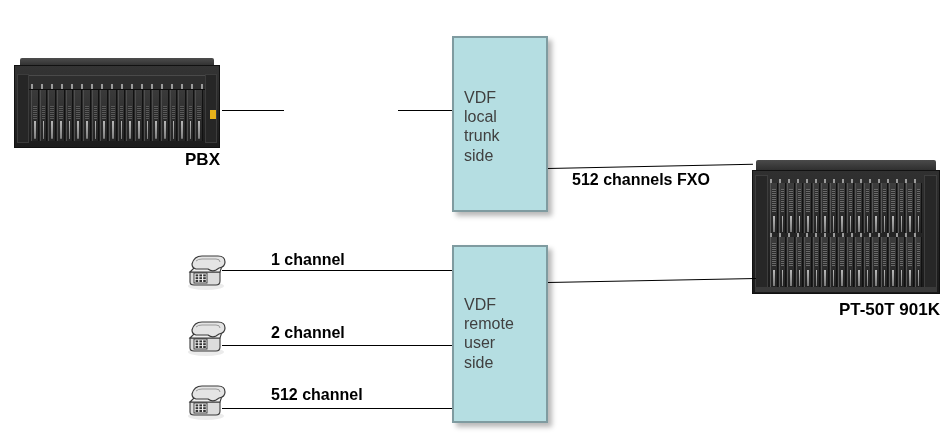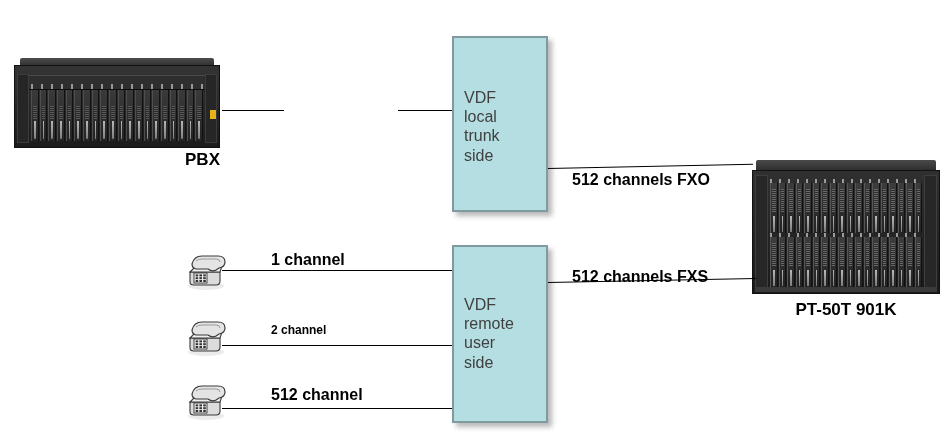--- a/index.html
+++ b/index.html
@@ -163,24 +163,23 @@
         <div class="card"></div>
           <div class="card"></div>
           <div class="card"></div>
         <div class="card"></div>
           <div class="card"></div>
           <div class="card"></div>
       </div>
       <div class="base"></div>
     </div>
   </div>
-  <div class="lbl" style="left:752px;top:300px;width:188px;text-align:center;font-size:17px;">PT-50T 901K</div>
+  <div class="lbl" style="left:752px;top:300px;width:188px;text-align:right;font-size:17px;">PT-50T 901K</div>
 
   <div class="line" style="left:548px;top:282px;width:208px;transform:rotate(-1.1deg);"></div>
-  <div class="lbl" style="left:572px;top:268px;font-size:16px;">512 channels FXS</div>
 
   <div class="vdf" style="left:452px;top:245px;width:96px;height:178px;">
     <div class="vdf-text" style="left:10px;top:48px;">VDF
 remote
 user
 side</div>
   </div>
 
   <div class="phone" style="left:182px;top:248px;">
     <svg viewBox="0 0 48 44" width="48" height="44">
@@ -221,21 +220,21 @@
           <rect x="21.2" y="29.2" width="2.6" height="2"></rect>
         <rect x="13.6" y="32" width="2.6" height="2"></rect>
           <rect x="17.4" y="32" width="2.6" height="2"></rect>
           <rect x="21.2" y="32" width="2.6" height="2"></rect>
       </g>
       <path d="M10 16 Q12 8 20 8 L36 8 Q43 8 43 14 Q43 19 37 20 L34 22 Q30 24 26 21 L14 21 Q10 20 10 16 Z" fill="#e4e4e4" stroke="#3a3a3a" stroke-width="1.2"></path>
       <path d="M14 13 Q16 11 20 11 L34 11 Q38 11 38 14" fill="none" stroke="#9a9a9a" stroke-width="1"></path>
     </svg>
   </div>
   <div class="line" style="left:222px;top:345px;width:230px;"></div>
-  <div class="lbl" style="left:271px;top:324px;font-size:12px;">2 channel</div>
+  <div class="lbl" style="left:271px;top:324px;font-size:16px;">2 channel</div>
 
   <div class="phone" style="left:182px;top:378px;">
     <svg viewBox="0 0 48 44" width="48" height="44">
       <ellipse cx="24" cy="38" rx="18" ry="4" fill="#d8d8d8" opacity=".5"></ellipse>
       <path d="M8 24 L8 34 Q8 37 12 37 L34 37 Q38 37 38 33 L38 24 Z" fill="#dcdcdc" stroke="#3a3a3a" stroke-width="1.1"></path>
       <path d="M8 24 L14 18 L40 18 L38 24 Z" fill="#efefef" stroke="#3a3a3a" stroke-width="1.1"></path>
       <rect x="12" y="25" width="13" height="10" fill="#f4f4f4" stroke="#333" stroke-width=".9"></rect>
       <g fill="#333">
         <rect x="13.6" y="26.4" width="2.6" height="2"></rect>
           <rect x="17.4" y="26.4" width="2.6" height="2"></rect>

